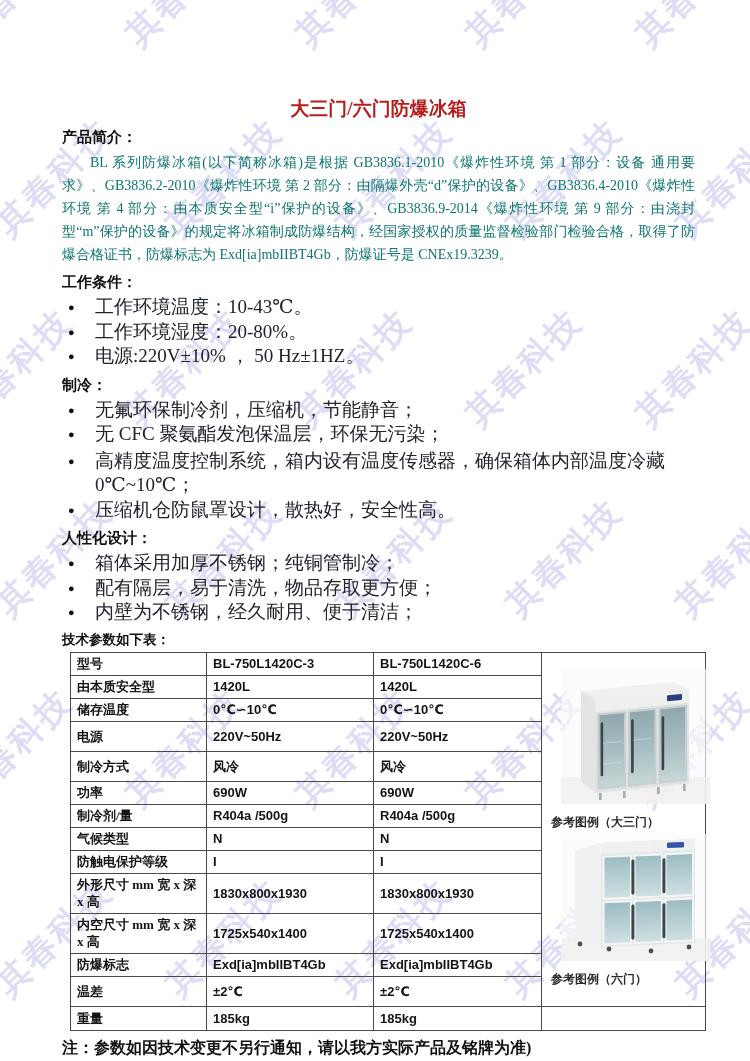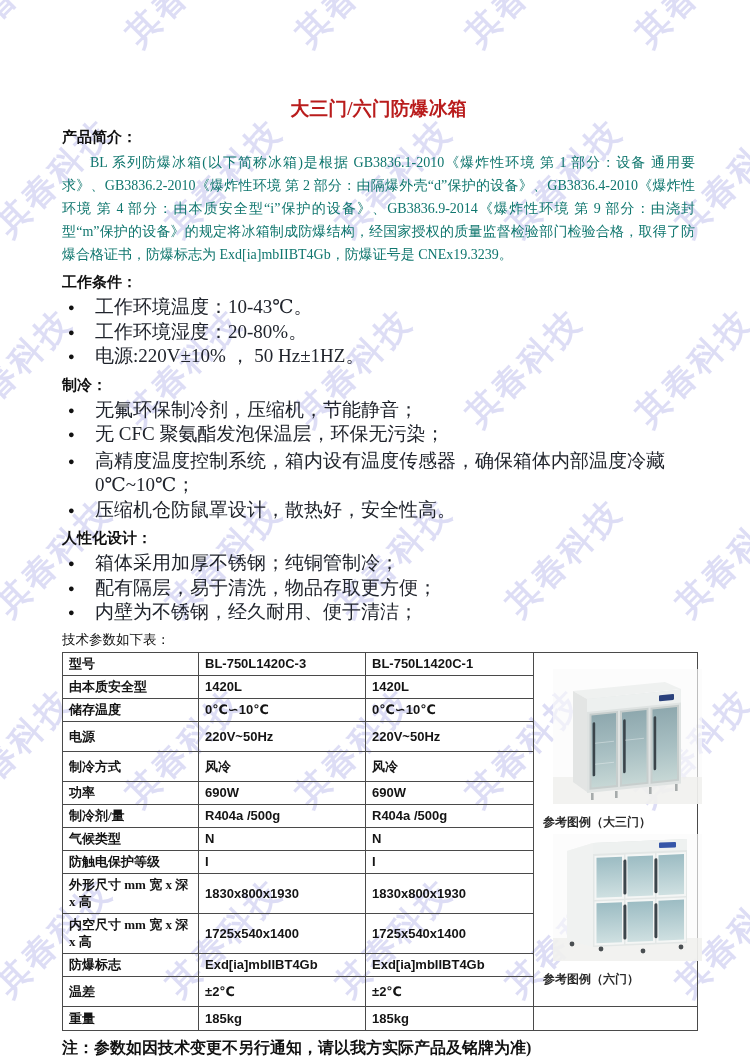--- a/index.html
+++ b/index.html
@@ -30,25 +30,25 @@
     text-indent:2em;color:#0f766e;
   }
   ul.bullets{list-style:none;margin:2px 0 0 0;padding:0;}
   ul.bullets li{
     position:relative;padding-left:33px;font-size:19px;line-height:24.5px;color:#20242c;
   }
   ul.bullets li::before{
     content:"●";position:absolute;left:6px;top:0;font-size:11px;color:#111;
   }
   .table-intro{
-    font-size:13.5px;font-weight:normal;color:#101010;margin:5px 0 3px 0;line-height:19px;
+    font-size:13.5px;font-weight:bold;color:#101010;margin:5px 0 3px 0;line-height:19px;
   }
   
   table.specs{
-    border-collapse:collapse;table-layout:fixed;width:635px;margin-left:0;
+    border-collapse:collapse;table-layout:fixed;width:635px;margin-left:8px;
     background:transparent;
   }
   table.specs td{
     border:1px solid #4a4a4a;vertical-align:middle;
     padding:2.5px 6px;font-size:13px;line-height:17px;
   }
   td.lbl{font-weight:bold;color:#141414;padding-left:7px;}
   td.val{
     font-family:"Liberation Sans","DejaVu Sans",sans-serif;
     font-weight:bold;font-size:12.5px;color:#141414;padding-left:9px;
@@ -140,21 +140,21 @@
     <colgroup>
         <col style="width:136px">
         <col style="width:167px">
         <col style="width:168px">
         <col style="width:164px">
       </colgroup>
     <tbody>
       <tr>
         <td class="lbl">型号</td>
         <td class="val">BL-750L1420C-3</td>
-        <td class="val">BL-750L1420C-1</td>
+        <td class="val">BL-750L1420C-6</td>
         <td class="fig-cell" rowspan="13">
           <svg class="fig-photo" width="149" height="135" viewBox="0 0 149 135">
             <defs>
               <linearGradient id="glassA" x1="0" y1="0" x2="0" y2="1">
                 <stop offset="0" stop-color="#8ea8ae"></stop>
                 <stop offset="0.55" stop-color="#a9c0c3"></stop>
                 <stop offset="1" stop-color="#c6d7d5"></stop>
               </linearGradient>
             </defs>
             <rect width="149" height="135" fill="#fbfbfa" opacity="0.65"></rect>

